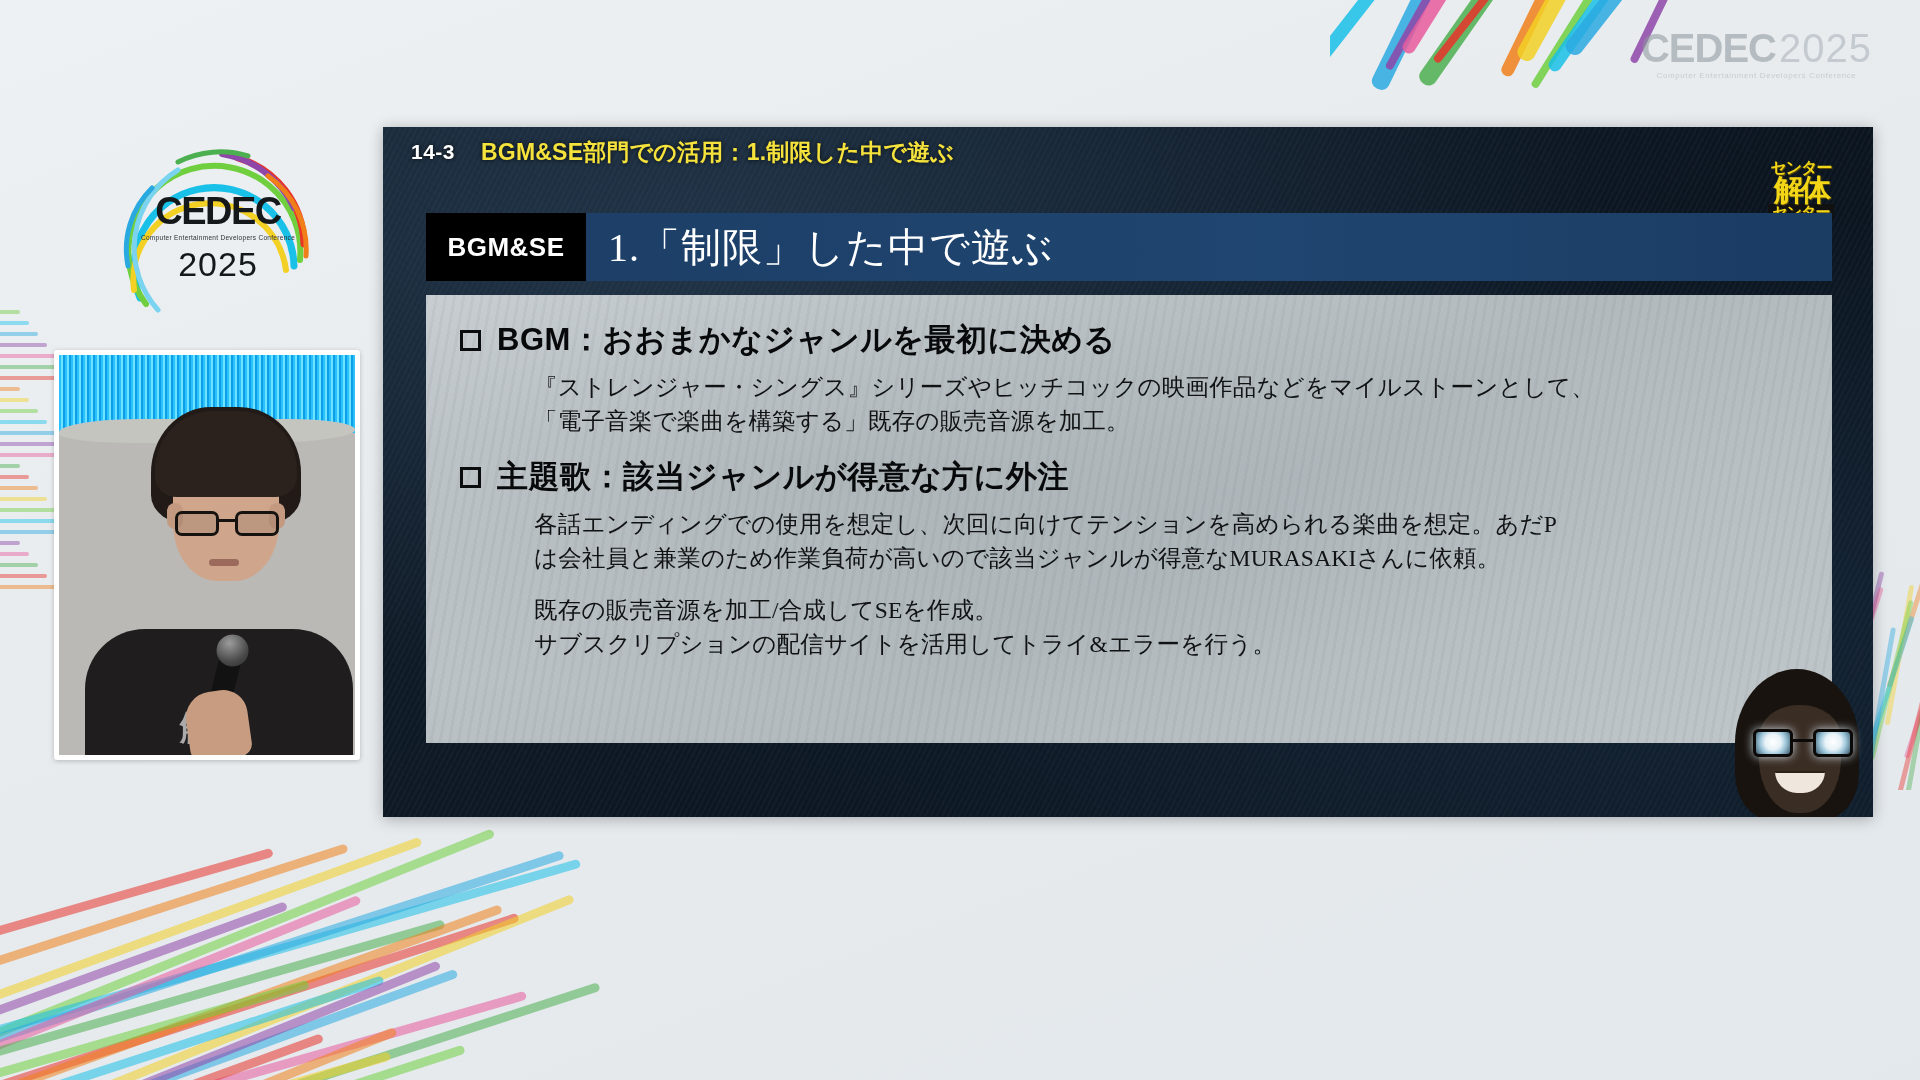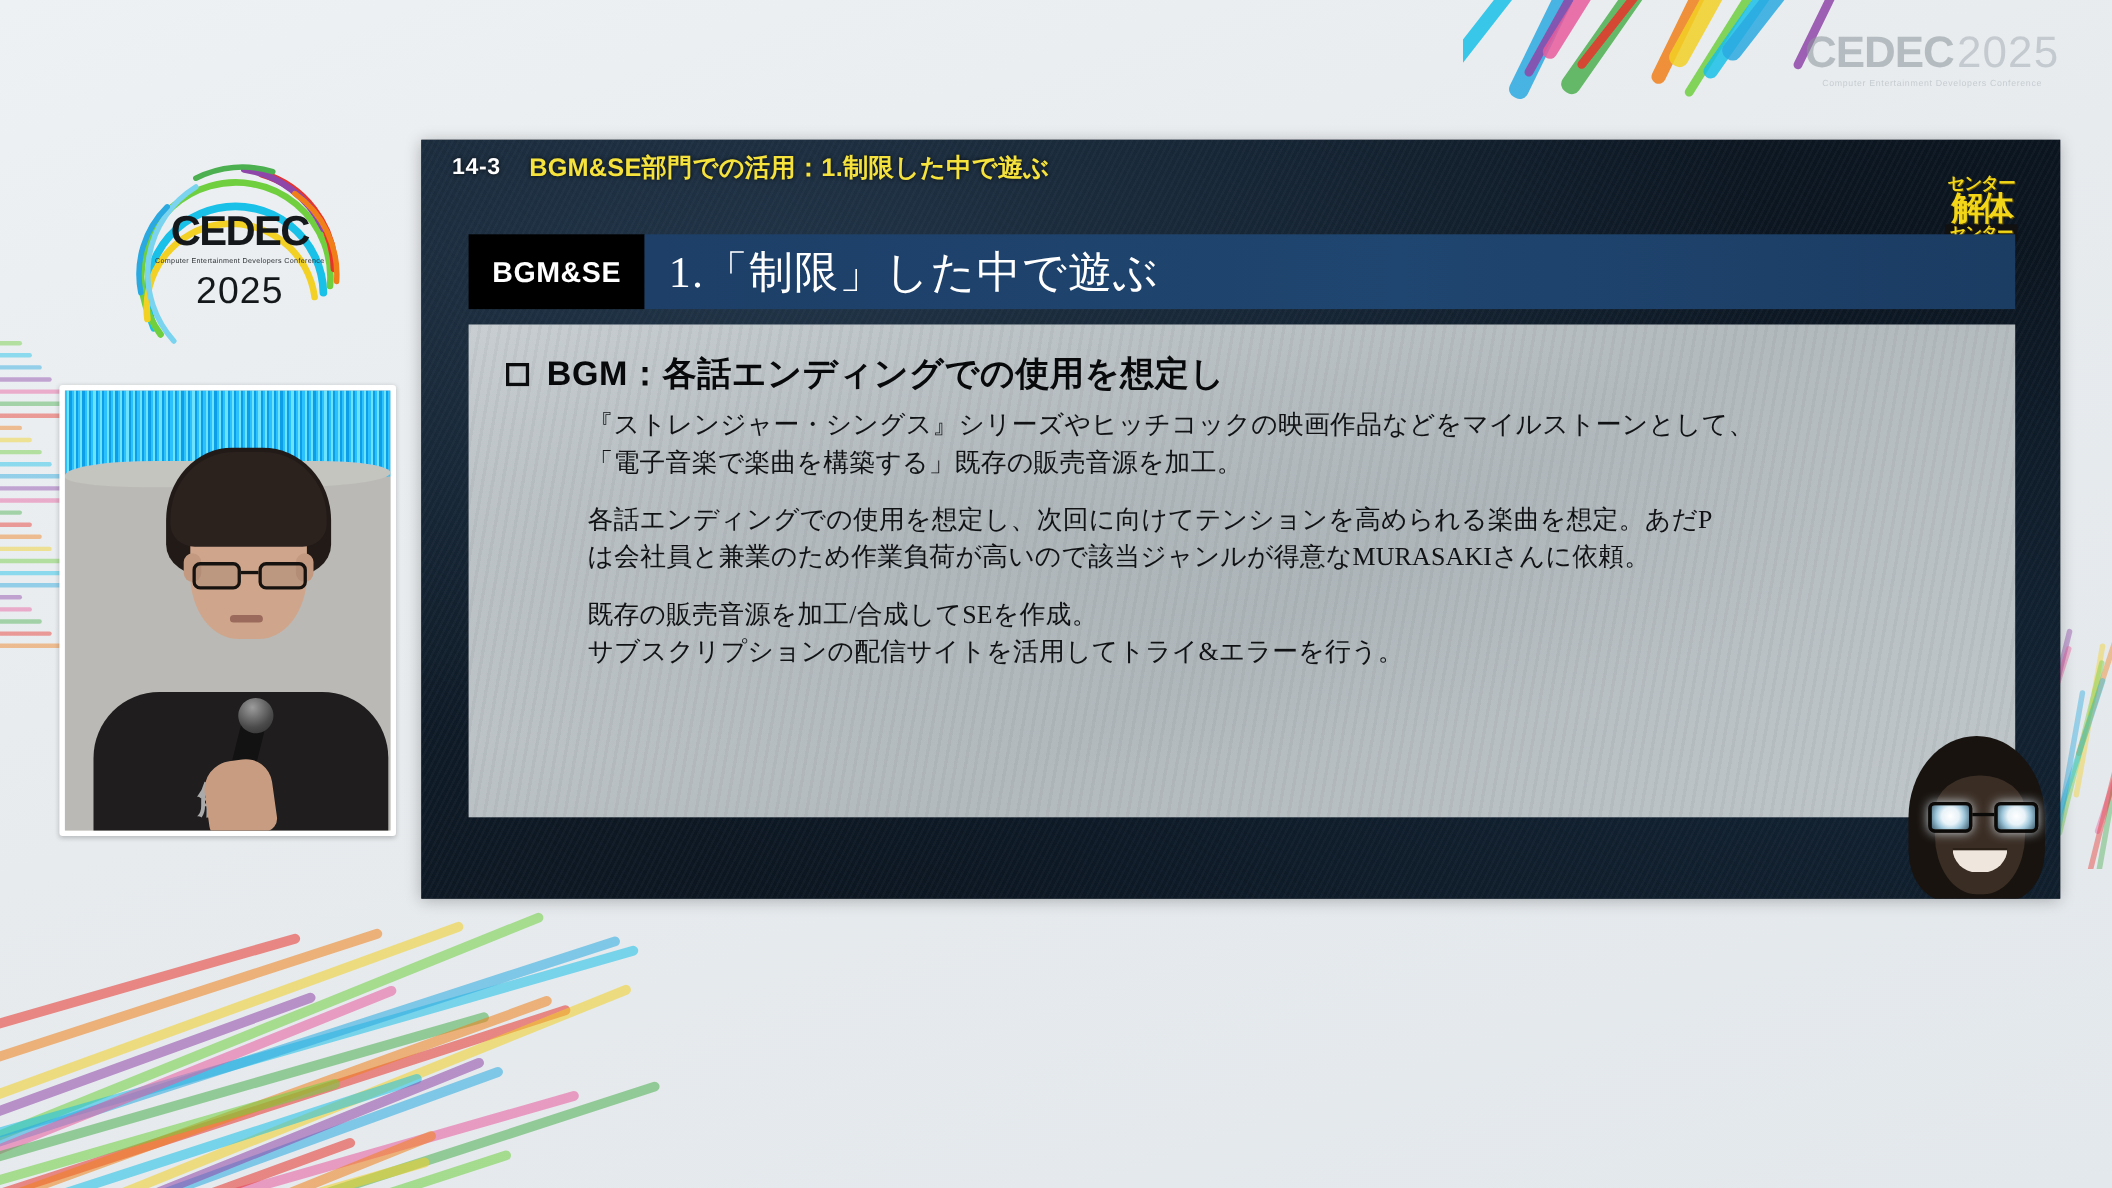--- a/index.html
+++ b/index.html
@@ -478,28 +478,32 @@
 
   <div class="title-band">
     <div class="title-tag">BGM&amp;SE</div>
     <div class="title-main">1.「制限」した中で遊ぶ</div>
   </div>
 
   <div class="content-panel" id="contentPanel">
       <div class="bullet-block">
         <div class="bullet-head">
           <span class="bullet-box"></span>
-          <span>BGM：各話エンディングでの使用を想定し</span>
+          <span>BGM：おおまかなジャンルを最初に決める</span>
         </div>
         <div class="bullet-body">
           <span class="ln">『ストレンジャー・シングス』シリーズやヒッチコックの映画作品などをマイルストーンとして、</span>
           <span class="ln">「電子音楽で楽曲を構築する」既存の販売音源を加工。</span>
         </div>
       </div>
       <div class="bullet-block">
+        <div class="bullet-head">
+          <span class="bullet-box"></span>
+          <span>主題歌：該当ジャンルが得意な方に外注</span>
+        </div>
         <div class="bullet-body">
           <span class="ln">各話エンディングでの使用を想定し、次回に向けてテンションを高められる楽曲を想定。あだP</span>
           <span class="ln">は会社員と兼業のため作業負荷が高いので該当ジャンルが得意なMURASAKIさんに依頼。</span>
         </div>
       </div>
       <div class="bullet-block">
         <div class="bullet-body">
           <span class="ln">既存の販売音源を加工/合成してSEを作成。</span>
           <span class="ln">サブスクリプションの配信サイトを活用してトライ&amp;エラーを行う。</span>
         </div>

